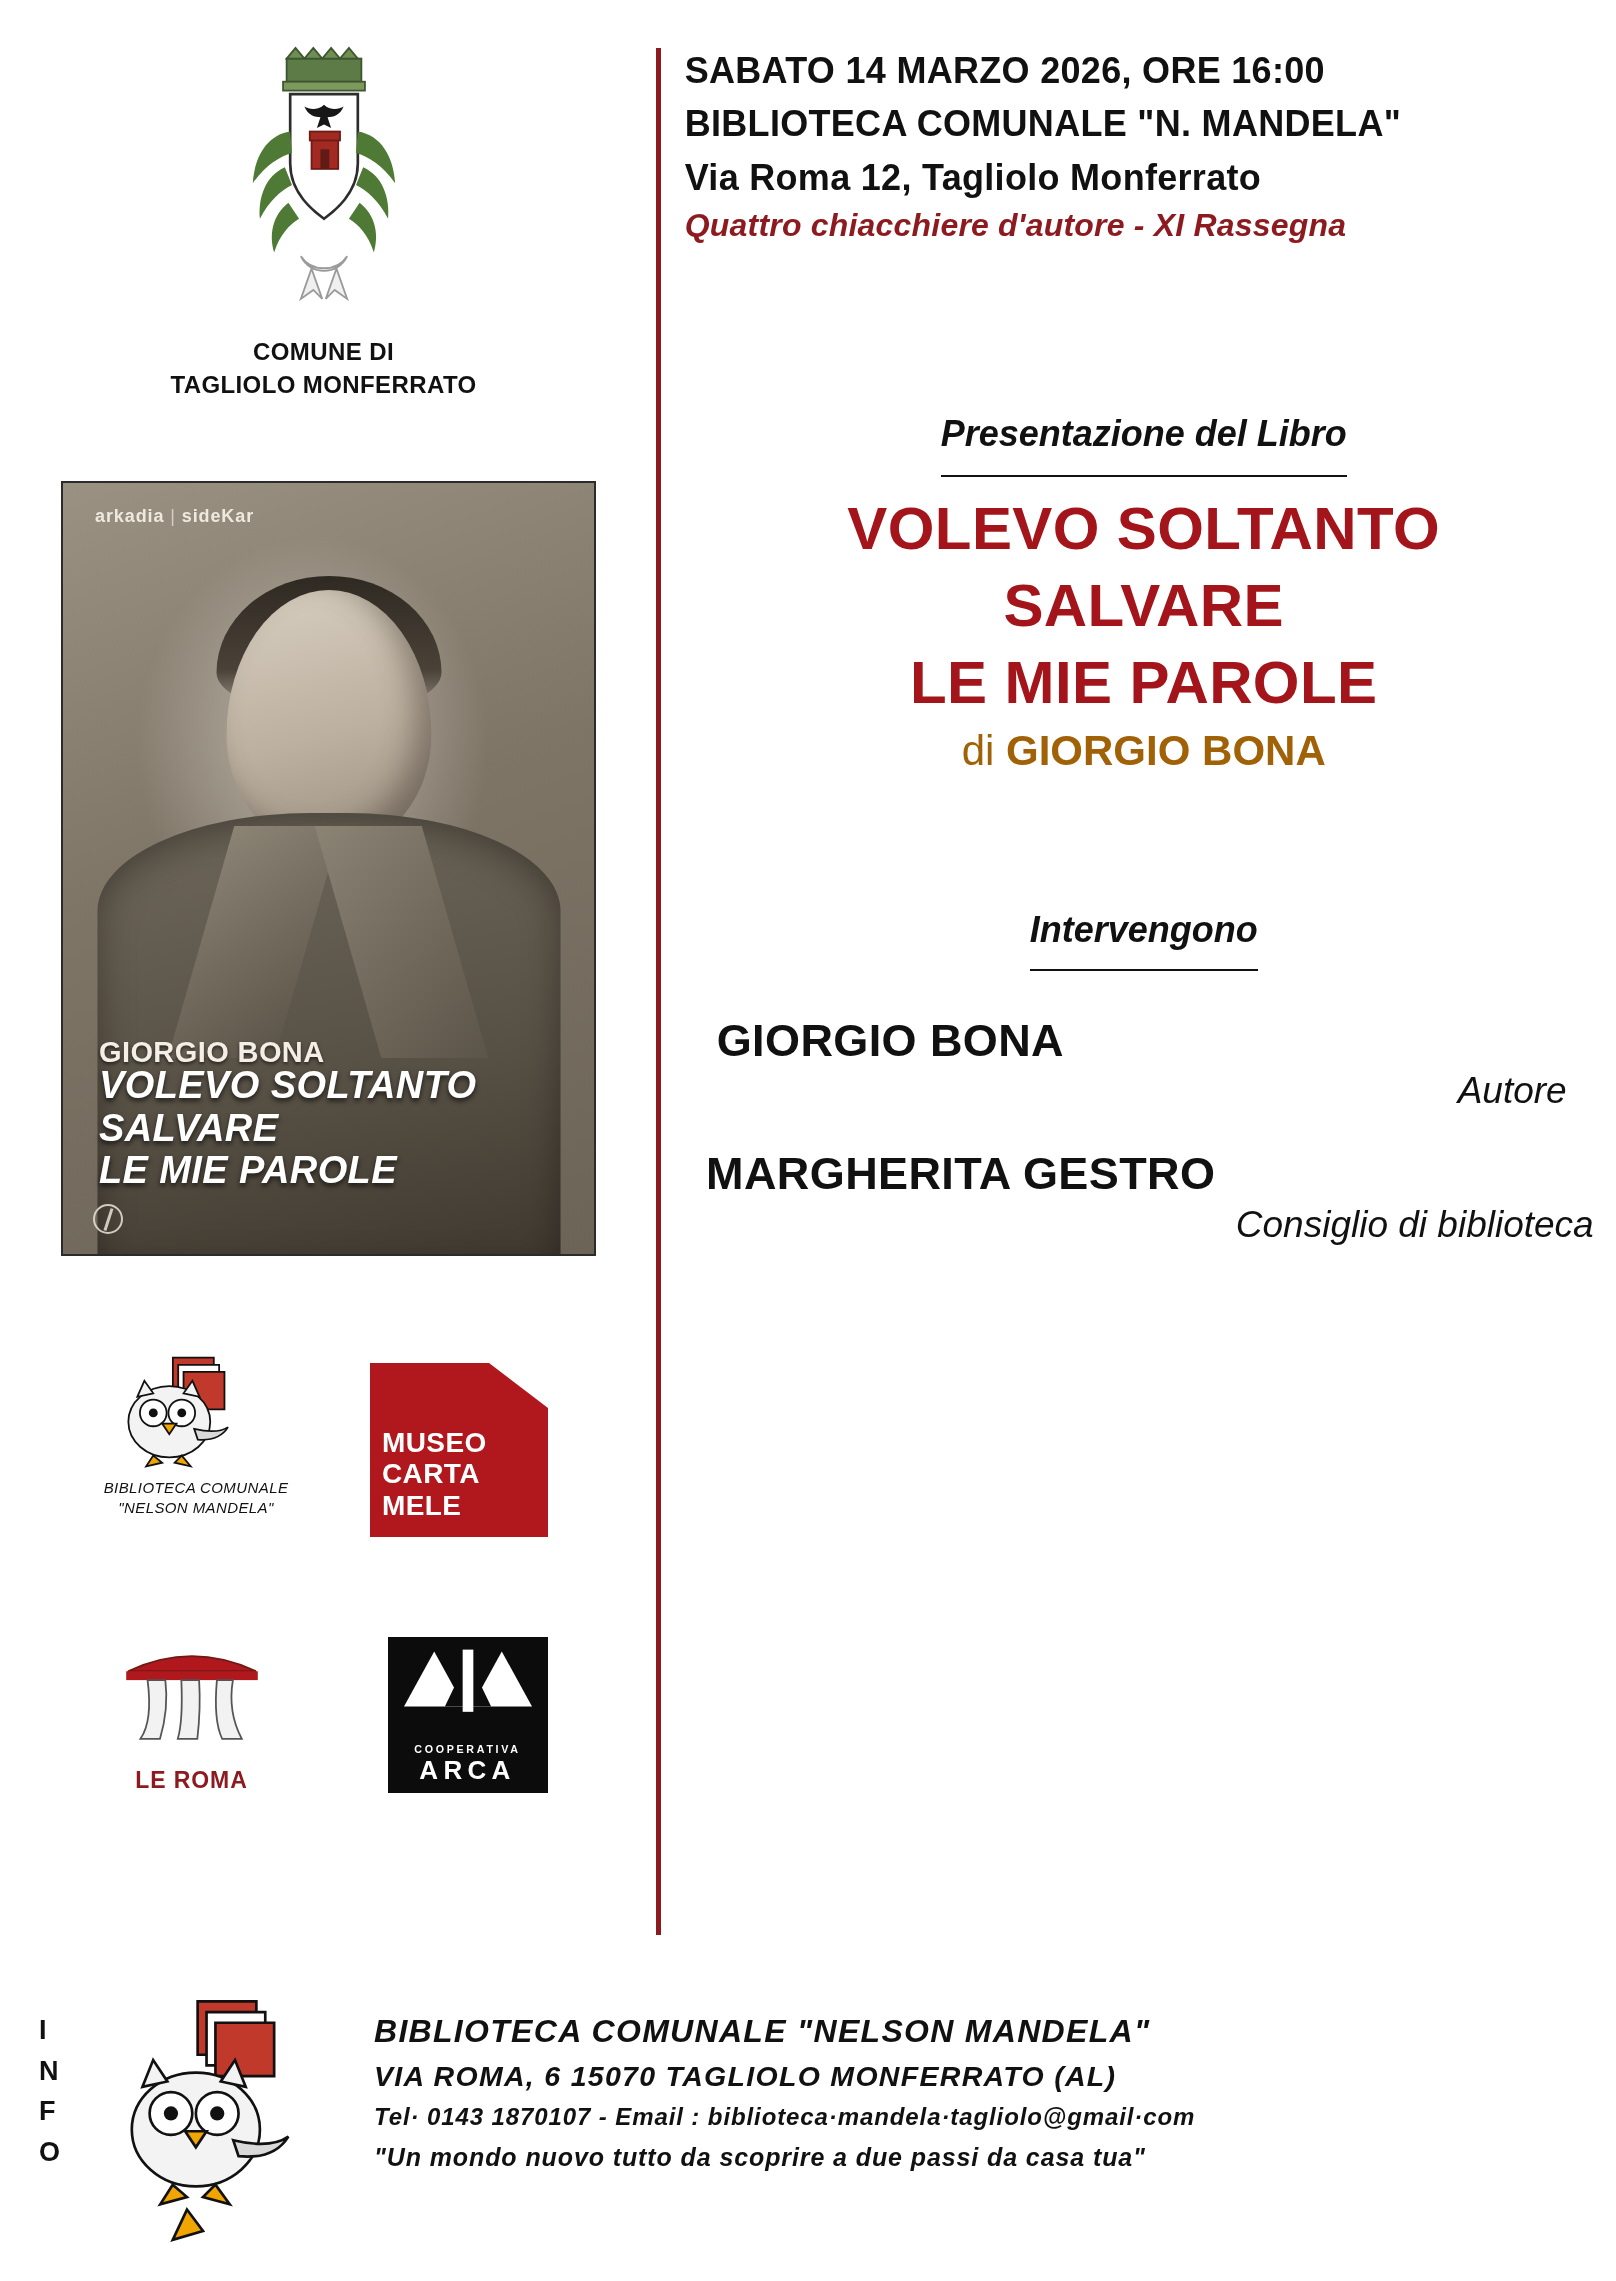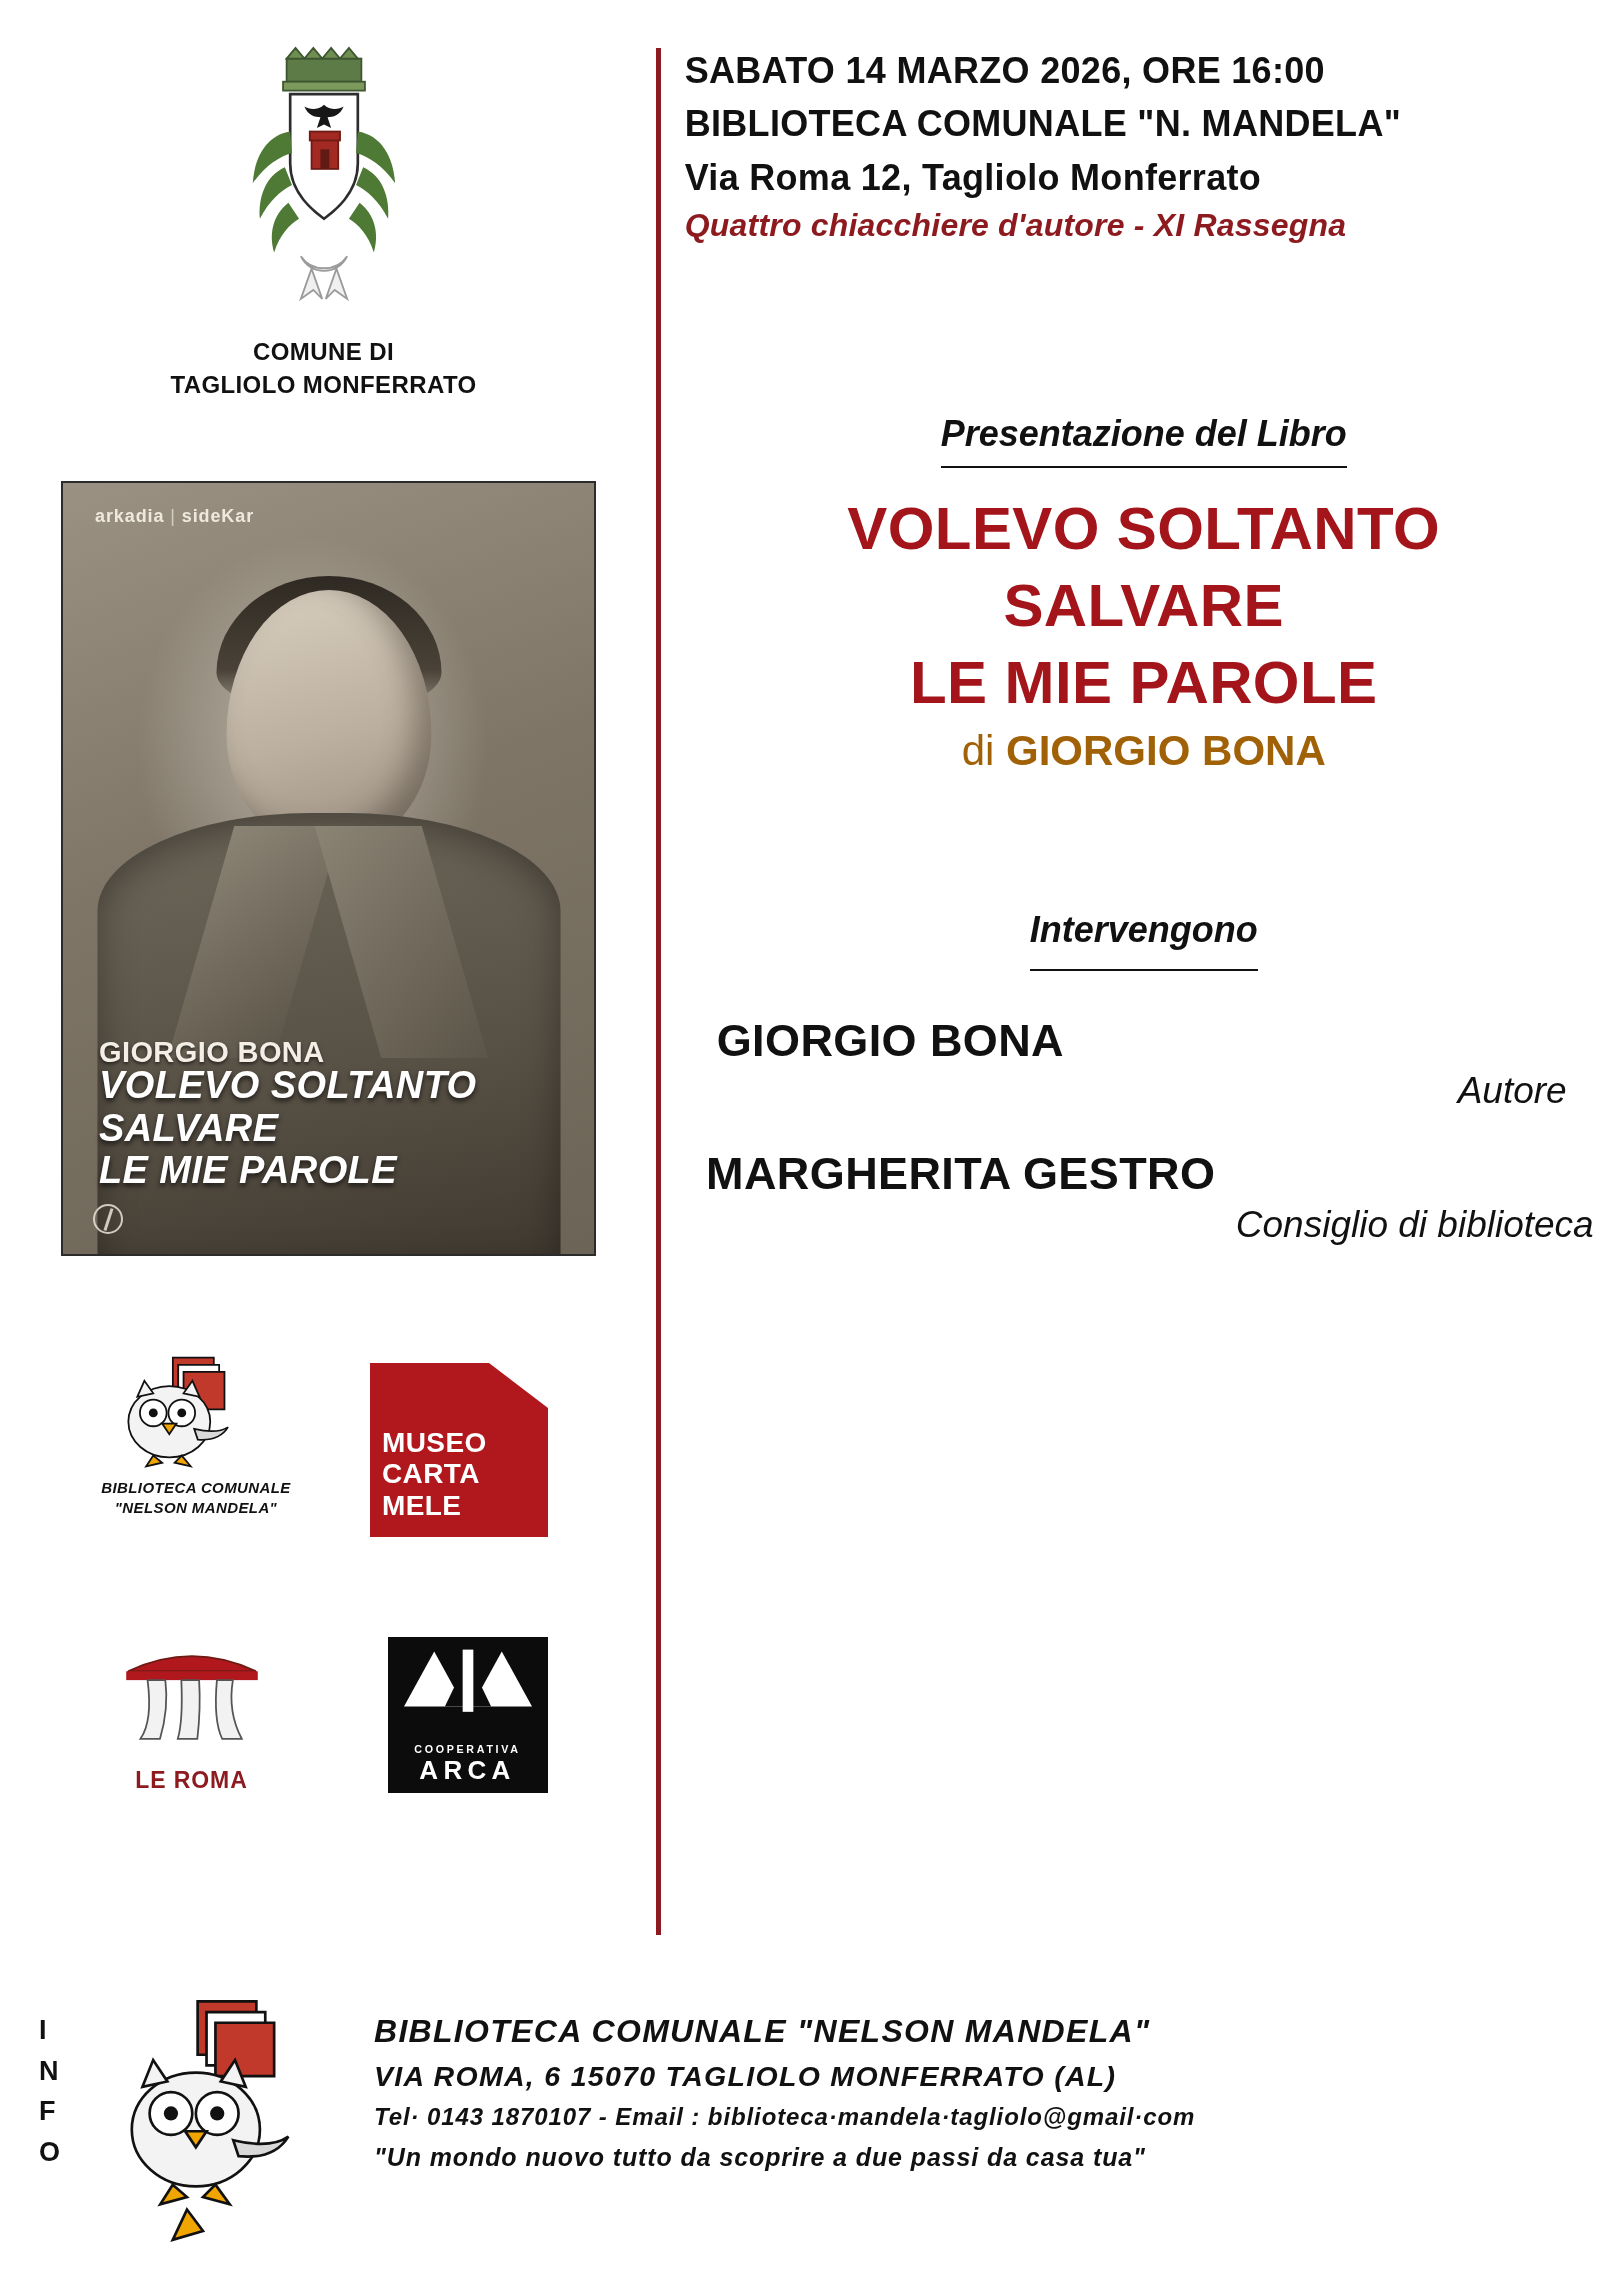--- a/index.html
+++ b/index.html
@@ -173,21 +173,21 @@
     text-align: center;
   }
   .logo-biblio { left: 27px; top: 0; width: 232px; }
   .logo-museo  { left: 303px; top: 9px; width: 205px; }
   .logo-muse   { left: 36px; top: 285px; width: 205px; }
   .logo-arca   { left: 321px; top: 283px; width: 187px; }
 
   .owl-caption {
     margin-top: 5.3px;
     font-size: 15px;
-    font-weight: bold;
+    font-weight: normal;
     font-style: italic;
     line-height: 1.3;
     letter-spacing: 0.4px;
     color: #111;
   }
   .museo-box {
     width: 178px;
     height: 174px;
     background: #b0181d;
     margin: 0 auto;
@@ -276,21 +276,21 @@
   .presentazione {
     margin-top: 169px;
     text-align: center;
     font-size: 36px;
     font-style: italic;
     font-weight: bold;
     color: #111;
   }
   .presentazione span {
     border-bottom: 2.7px solid #111;
-    padding-bottom: 12px;
+    padding-bottom: 21px;
   }
   .book-title {
     margin-top: 36px;
     text-align: center;
     color: #a3151a;
     font-size: 60px;
     font-weight: bold;
     line-height: 1.28;
     letter-spacing: 0.4px;
   }

